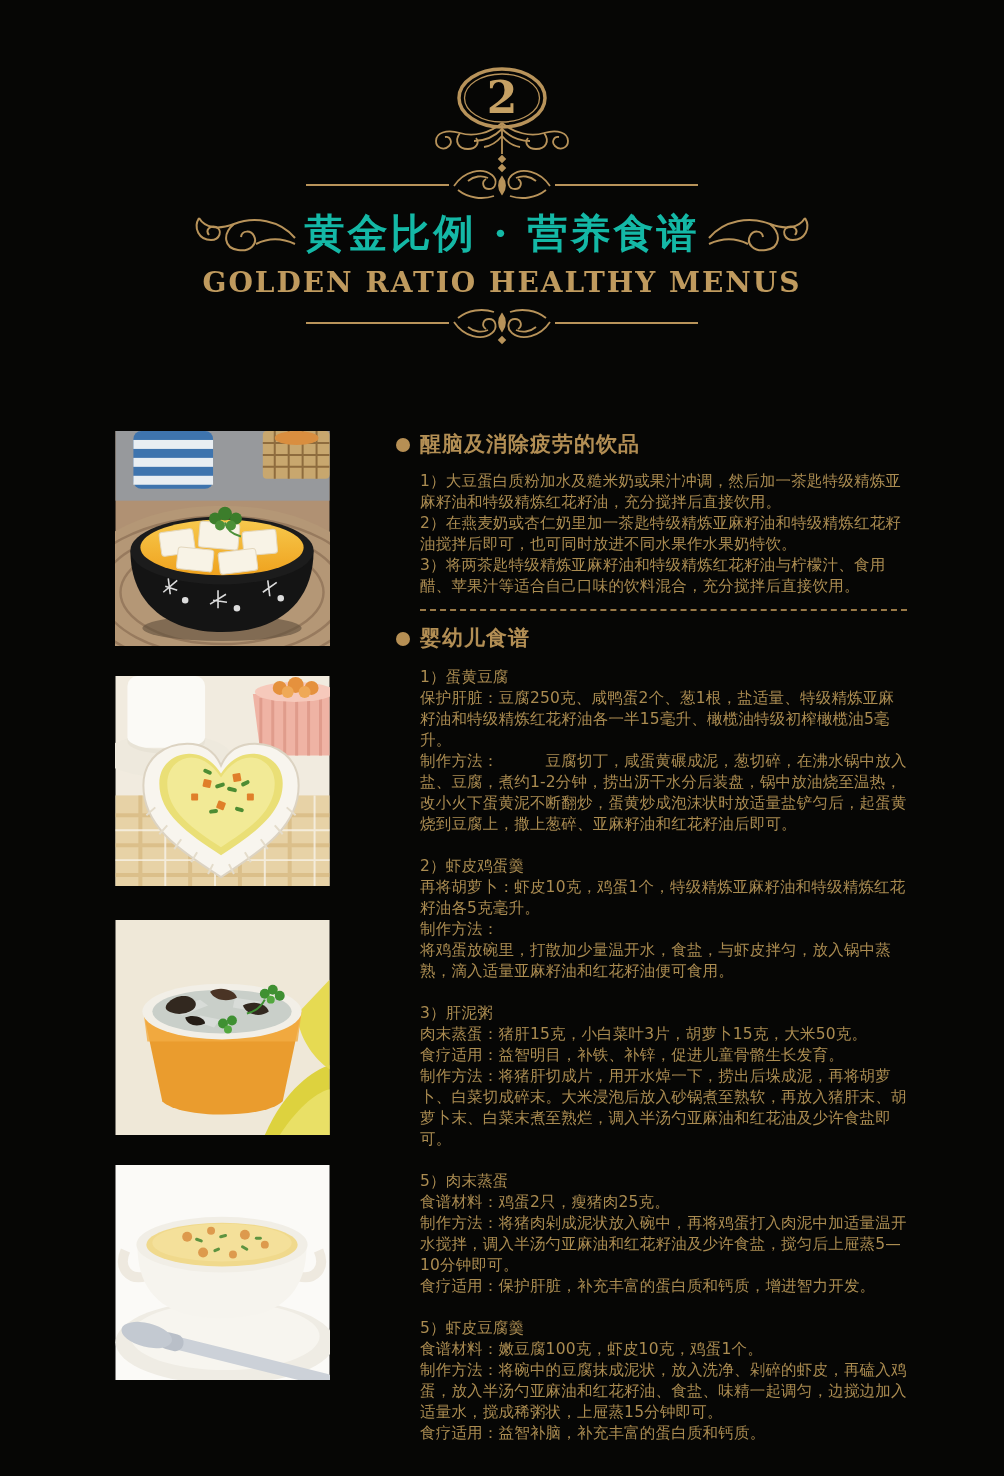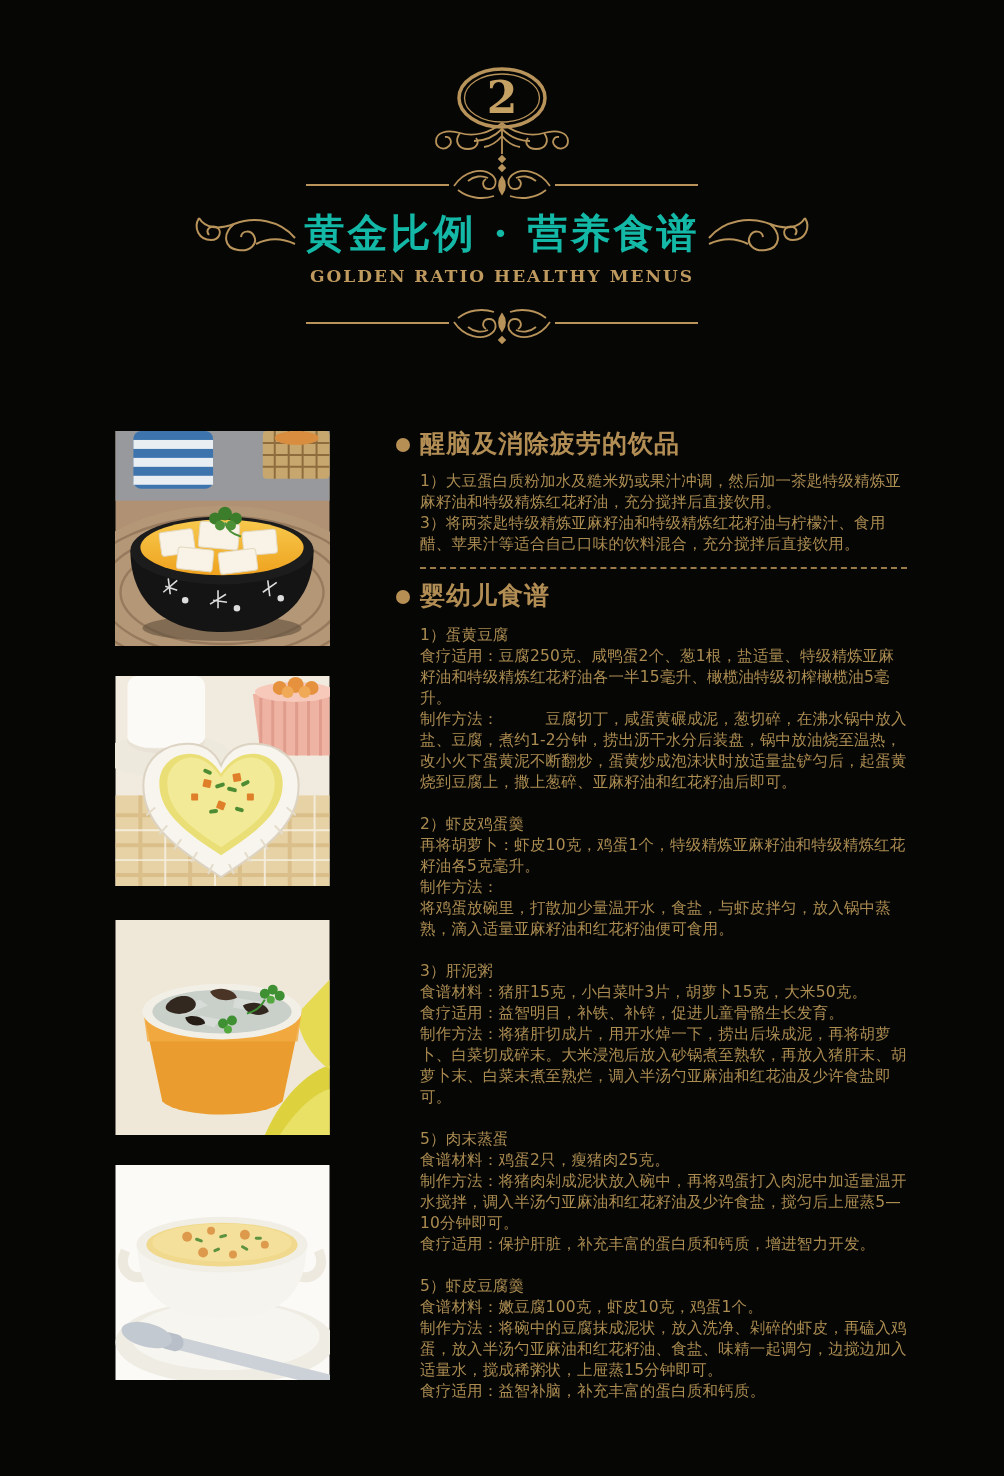--- a/index.html
+++ b/index.html
@@ -10,33 +10,33 @@
   .divider{position:absolute;left:calc(50% - 196px);width:392px;height:46px;}
   .divider-top{top:163px;}
   .divider-bottom{top:299px;transform:scaleY(-1);}
   .title-row{position:absolute;top:206px;left:0;width:100%;display:flex;align-items:center;justify-content:center;gap:8px;}
   .page-title{margin:0;font-family:"DejaVu Serif","Liberation Serif",serif;font-weight:bold;
               font-size:40px;letter-spacing:3px;color:#14b8a6;white-space:nowrap;}
   .flourish{width:104px;height:52px;flex:0 0 auto;}
   .flourish.right{transform:scaleX(-1);}
   .page-subtitle{position:absolute;top:266px;left:0;width:100%;text-align:center;margin:0;
               font-family:"DejaVu Serif","Liberation Serif",serif;font-weight:bold;
-              font-size:17px;letter-spacing:2px;color:#bf9a5e;}
+              font-size:28px;letter-spacing:2px;color:#bf9a5e;}
   
   .photo{position:absolute;left:115px;width:215px;height:215px;margin:0;}
   .photo svg{width:100%;height:100%;display:block;}
   .photo-1{top:431px;}
   .photo-2{top:676px;height:210px;}
   .photo-3{top:920px;}
   .photo-4{top:1165px;}
   
   .text-col{position:absolute;left:420px;top:430px;width:487px;
             color:#ab8c51;font-size:15.5px;line-height:21px;letter-spacing:.2px;}
   .sec-heading{position:relative;margin:0 0 13px 0;font-family:"DejaVu Serif","Liberation Serif",serif;
-            font-weight:bold;font-size:25px;line-height:28px;letter-spacing:1px;color:#b28e54;}
+            font-weight:bold;font-size:21px;line-height:28px;letter-spacing:1px;color:#b28e54;}
   .sec-heading .bullet{position:absolute;left:-24px;top:8px;width:14px;height:14px;border-radius:50%;
             background:#b68f54;}
   .text-col p{margin:0;}
   .dashed-sep{border:none;border-top:2px dashed #9a7a48;margin:12px 0 13px 0;}
   .section-drinks{margin-bottom:0;}
   .recipe{margin-bottom:21px;margin-top:15px;}
   .recipe:last-child{margin-bottom:0;}
   .gold-stroke{stroke:#b8935a;fill:none;}
 </style>
 </head>
@@ -291,46 +291,47 @@
   </figure>
 
   <div class="text-col">
 
     <section class="section-drinks">
       <h2 class="sec-heading">
         <span class="bullet"></span>
         <span>醒脑及消除疲劳的饮品</span>
       </h2>
       <p>1）大豆蛋白质粉加水及糙米奶或果汁冲调，然后加一茶匙特级精炼亚麻籽油和特级精炼红花籽油，充分搅拌后直接饮用。</p>
+      <p>2）在燕麦奶或杏仁奶里加一茶匙特级精炼亚麻籽油和特级精炼红花籽油搅拌后即可，也可同时放进不同水果作水果奶特饮。</p>
       <p>3）将两茶匙特级精炼亚麻籽油和特级精炼红花籽油与柠檬汁、食用醋、苹果汁等适合自己口味的饮料混合，充分搅拌后直接饮用。</p>
       <hr class="dashed-sep">
     </section>
 
     <section>
       <h2 class="sec-heading">
         <span class="bullet"></span>
         <span>婴幼儿食谱</span>
       </h2>
 
       <div class="recipe">
         <p>1）蛋黄豆腐</p>
-        <p>食疗适用：豆腐250克、咸鸭蛋2个、葱1根，盐适量、特级精炼亚麻籽油和特级精炼红花籽油各一半15毫升、橄榄油特级初榨橄榄油5毫升。</p>
+        <p>保护肝脏：豆腐250克、咸鸭蛋2个、葱1根，盐适量、特级精炼亚麻籽油和特级精炼红花籽油各一半15毫升、橄榄油特级初榨橄榄油5毫升。</p>
         <p>制作方法：　　　豆腐切丁，咸蛋黄碾成泥，葱切碎，在沸水锅中放入盐、豆腐，煮约1-2分钟，捞出沥干水分后装盘，锅中放油烧至温热，改小火下蛋黄泥不断翻炒，蛋黄炒成泡沫状时放适量盐铲匀后，起蛋黄烧到豆腐上，撒上葱碎、亚麻籽油和红花籽油后即可。</p>
       </div>
 
       <div class="recipe">
         <p>2）虾皮鸡蛋羹</p>
         <p>再将胡萝卜：虾皮10克，鸡蛋1个，特级精炼亚麻籽油和特级精炼红花籽油各5克毫升。</p>
         <p>制作方法：</p>
         <p>将鸡蛋放碗里，打散加少量温开水，食盐，与虾皮拌匀，放入锅中蒸熟，滴入适量亚麻籽油和红花籽油便可食用。</p>
       </div>
 
       <div class="recipe">
         <p>3）肝泥粥</p>
-        <p>食谱材料：猪肝15克，小白菜叶3片，胡萝卜15克，大米50克。</p>
+        <p>肉末蒸蛋：猪肝15克，小白菜叶3片，胡萝卜15克，大米50克。</p>
         <p>食疗适用：益智明目，补铁、补锌，促进儿童骨骼生长发育。</p>
         <p>制作方法：将猪肝切成片，用开水焯一下，捞出后垛成泥，再将胡萝卜、白菜切成碎末。大米浸泡后放入砂锅煮至熟软，再放入猪肝末、胡萝卜末、白菜末煮至熟烂，调入半汤勺亚麻油和红花油及少许食盐即可。</p>
       </div>
 
       <div class="recipe">
         <p>5）肉末蒸蛋</p>
         <p>食谱材料：鸡蛋2只，瘦猪肉25克。</p>
         <p>制作方法：将猪肉剁成泥状放入碗中，再将鸡蛋打入肉泥中加适量温开水搅拌，调入半汤勺亚麻油和红花籽油及少许食盐，搅匀后上屉蒸5—10分钟即可。</p>
         <p>食疗适用：保护肝脏，补充丰富的蛋白质和钙质，增进智力开发。</p>
       </div>

